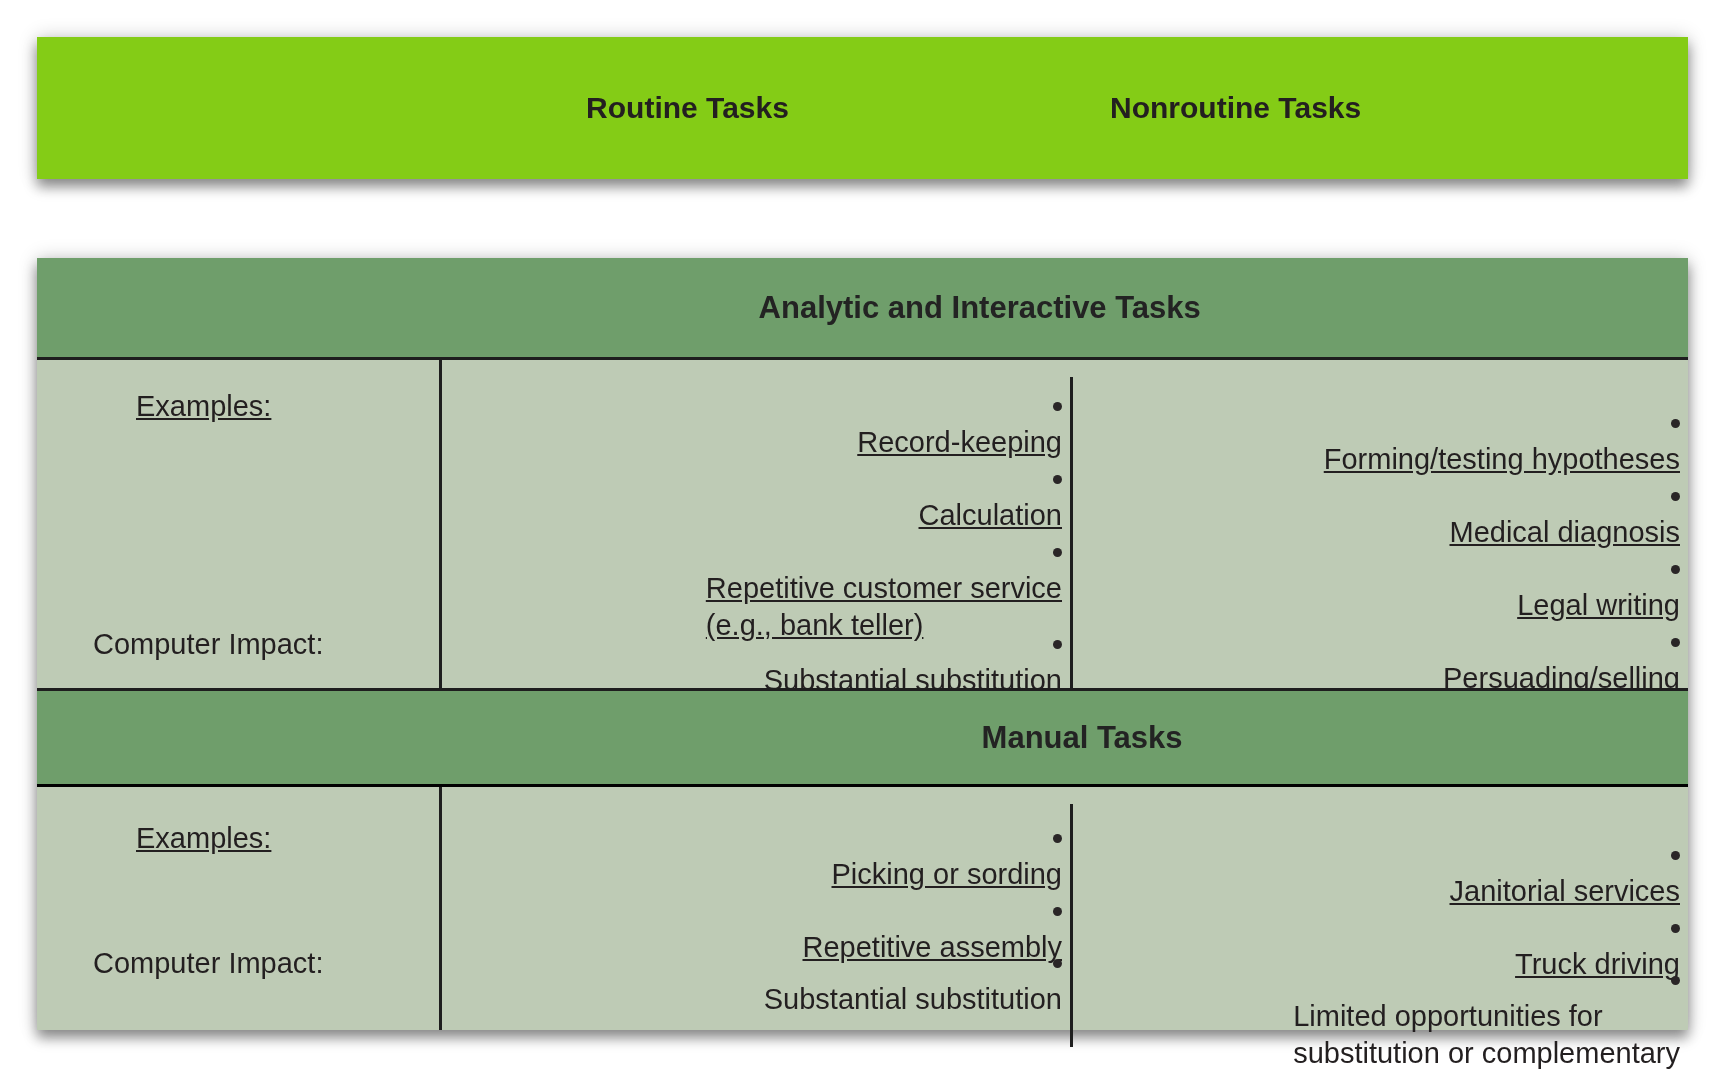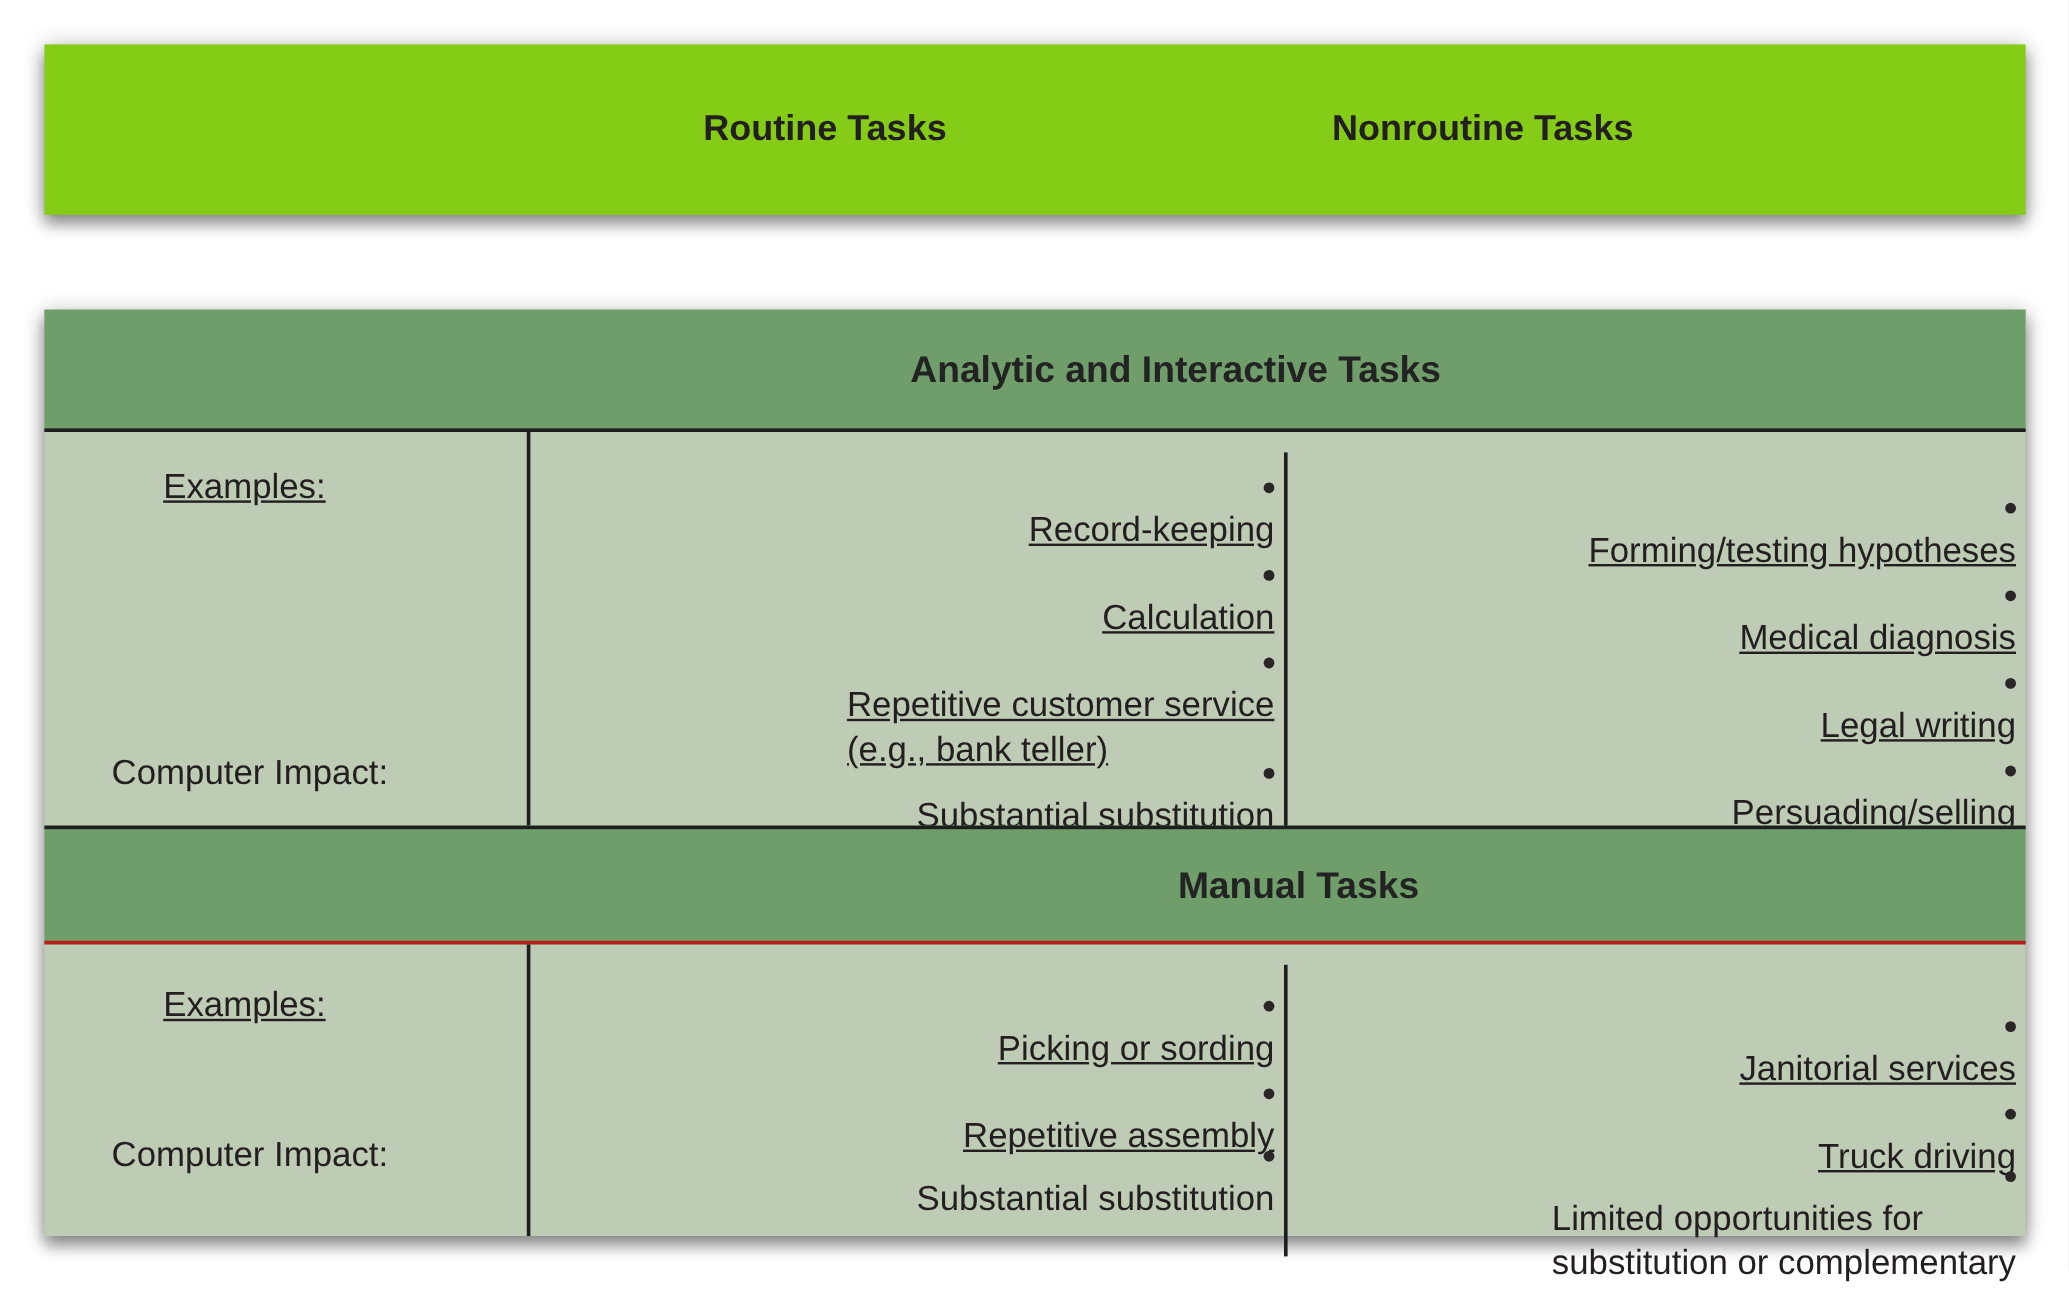--- a/index.html
+++ b/index.html
@@ -32,21 +32,21 @@
     background: #BECBB5;
     box-shadow: 0 8px 12px rgba(0,0,0,0.40), 0 0 18px rgba(0,0,0,0.20);
     text-decoration: underline;
   }
   .band {
     position: relative;
     background: #6F9E6B;
     box-sizing: border-box;
   }
   .band.b1 { height: 102px; border-bottom: 3px solid #1E1E1E; }
-  .band.b2 { height: 99px;  border-top: 3px solid #1E1E1E; border-bottom: 3px solid #b91c1c; }
+  .band.b2 { height: 99px;  border-top: 3px solid #1E1E1E; border-bottom: 3px solid #000000; }
   .band-title {
     position: absolute; top: 50%;
     transform: translate(-50%, -50%);
     font-weight: bold; font-size: 31px;
     white-space: nowrap; color: #232323;
   }
   .band.b1 .band-title { left: 57.1%; }
   .band.b2 .band-title { left: 63.3%; }
 
   .section { display: flex; position: relative; }

